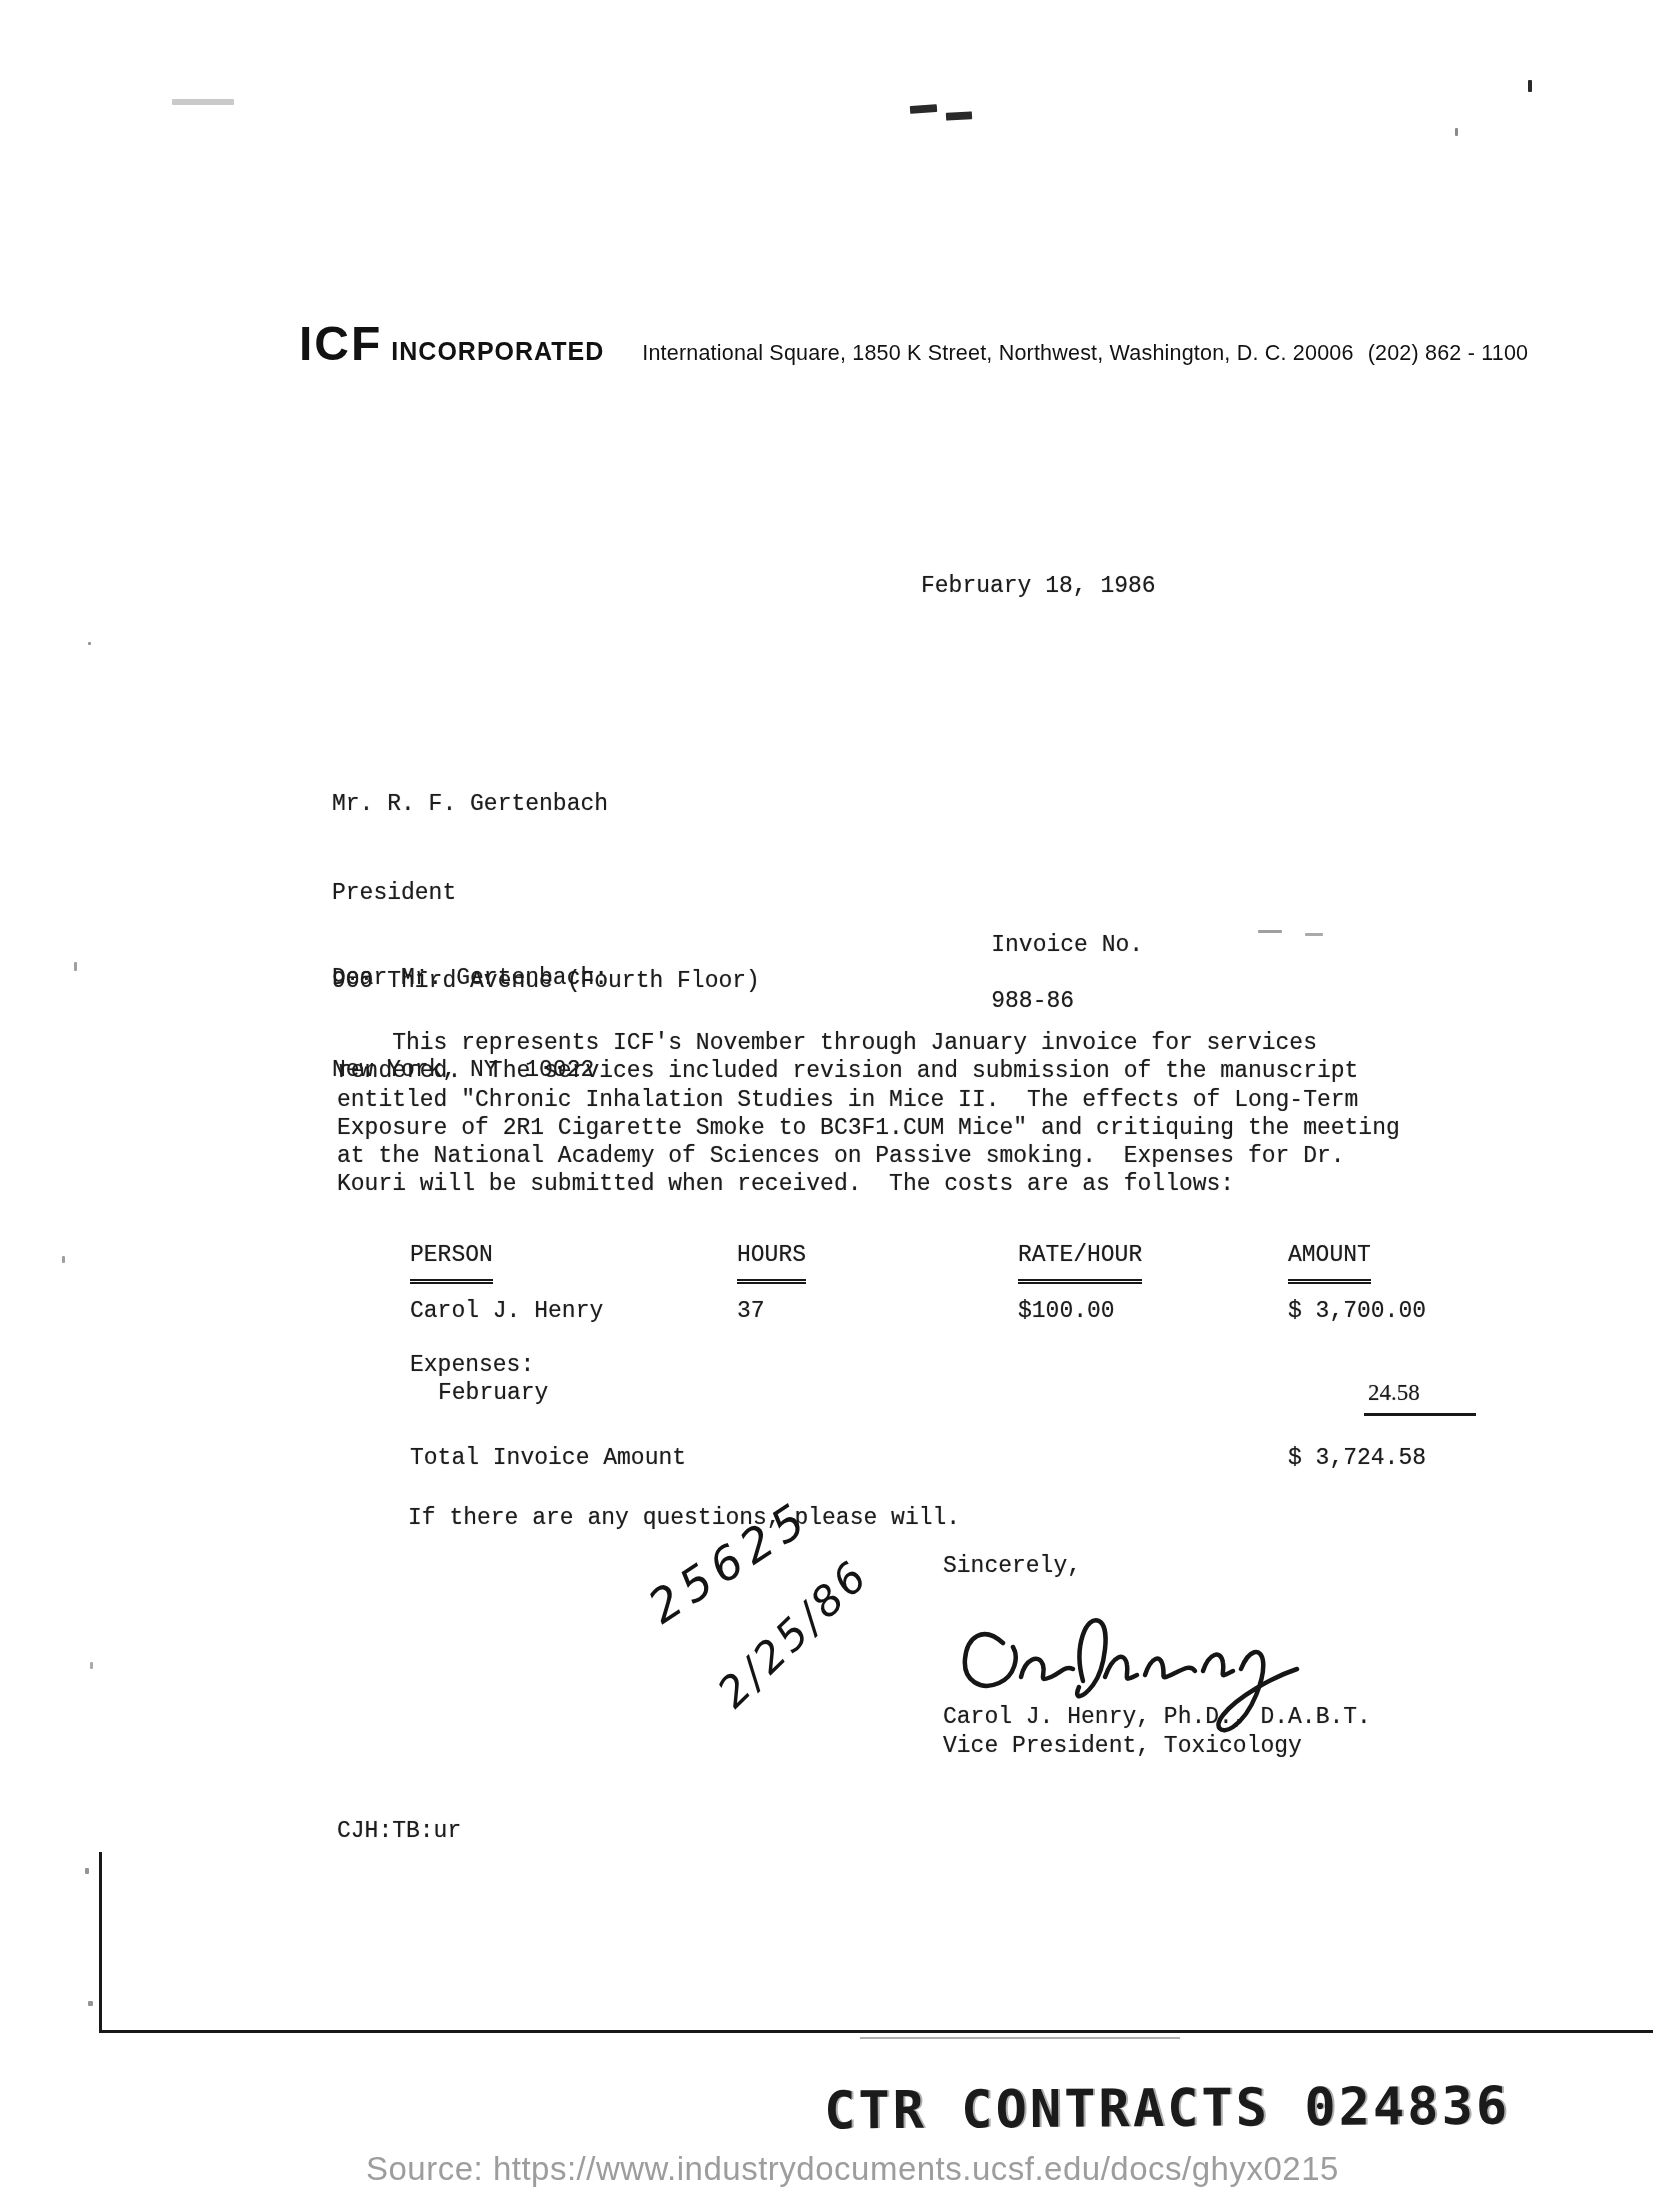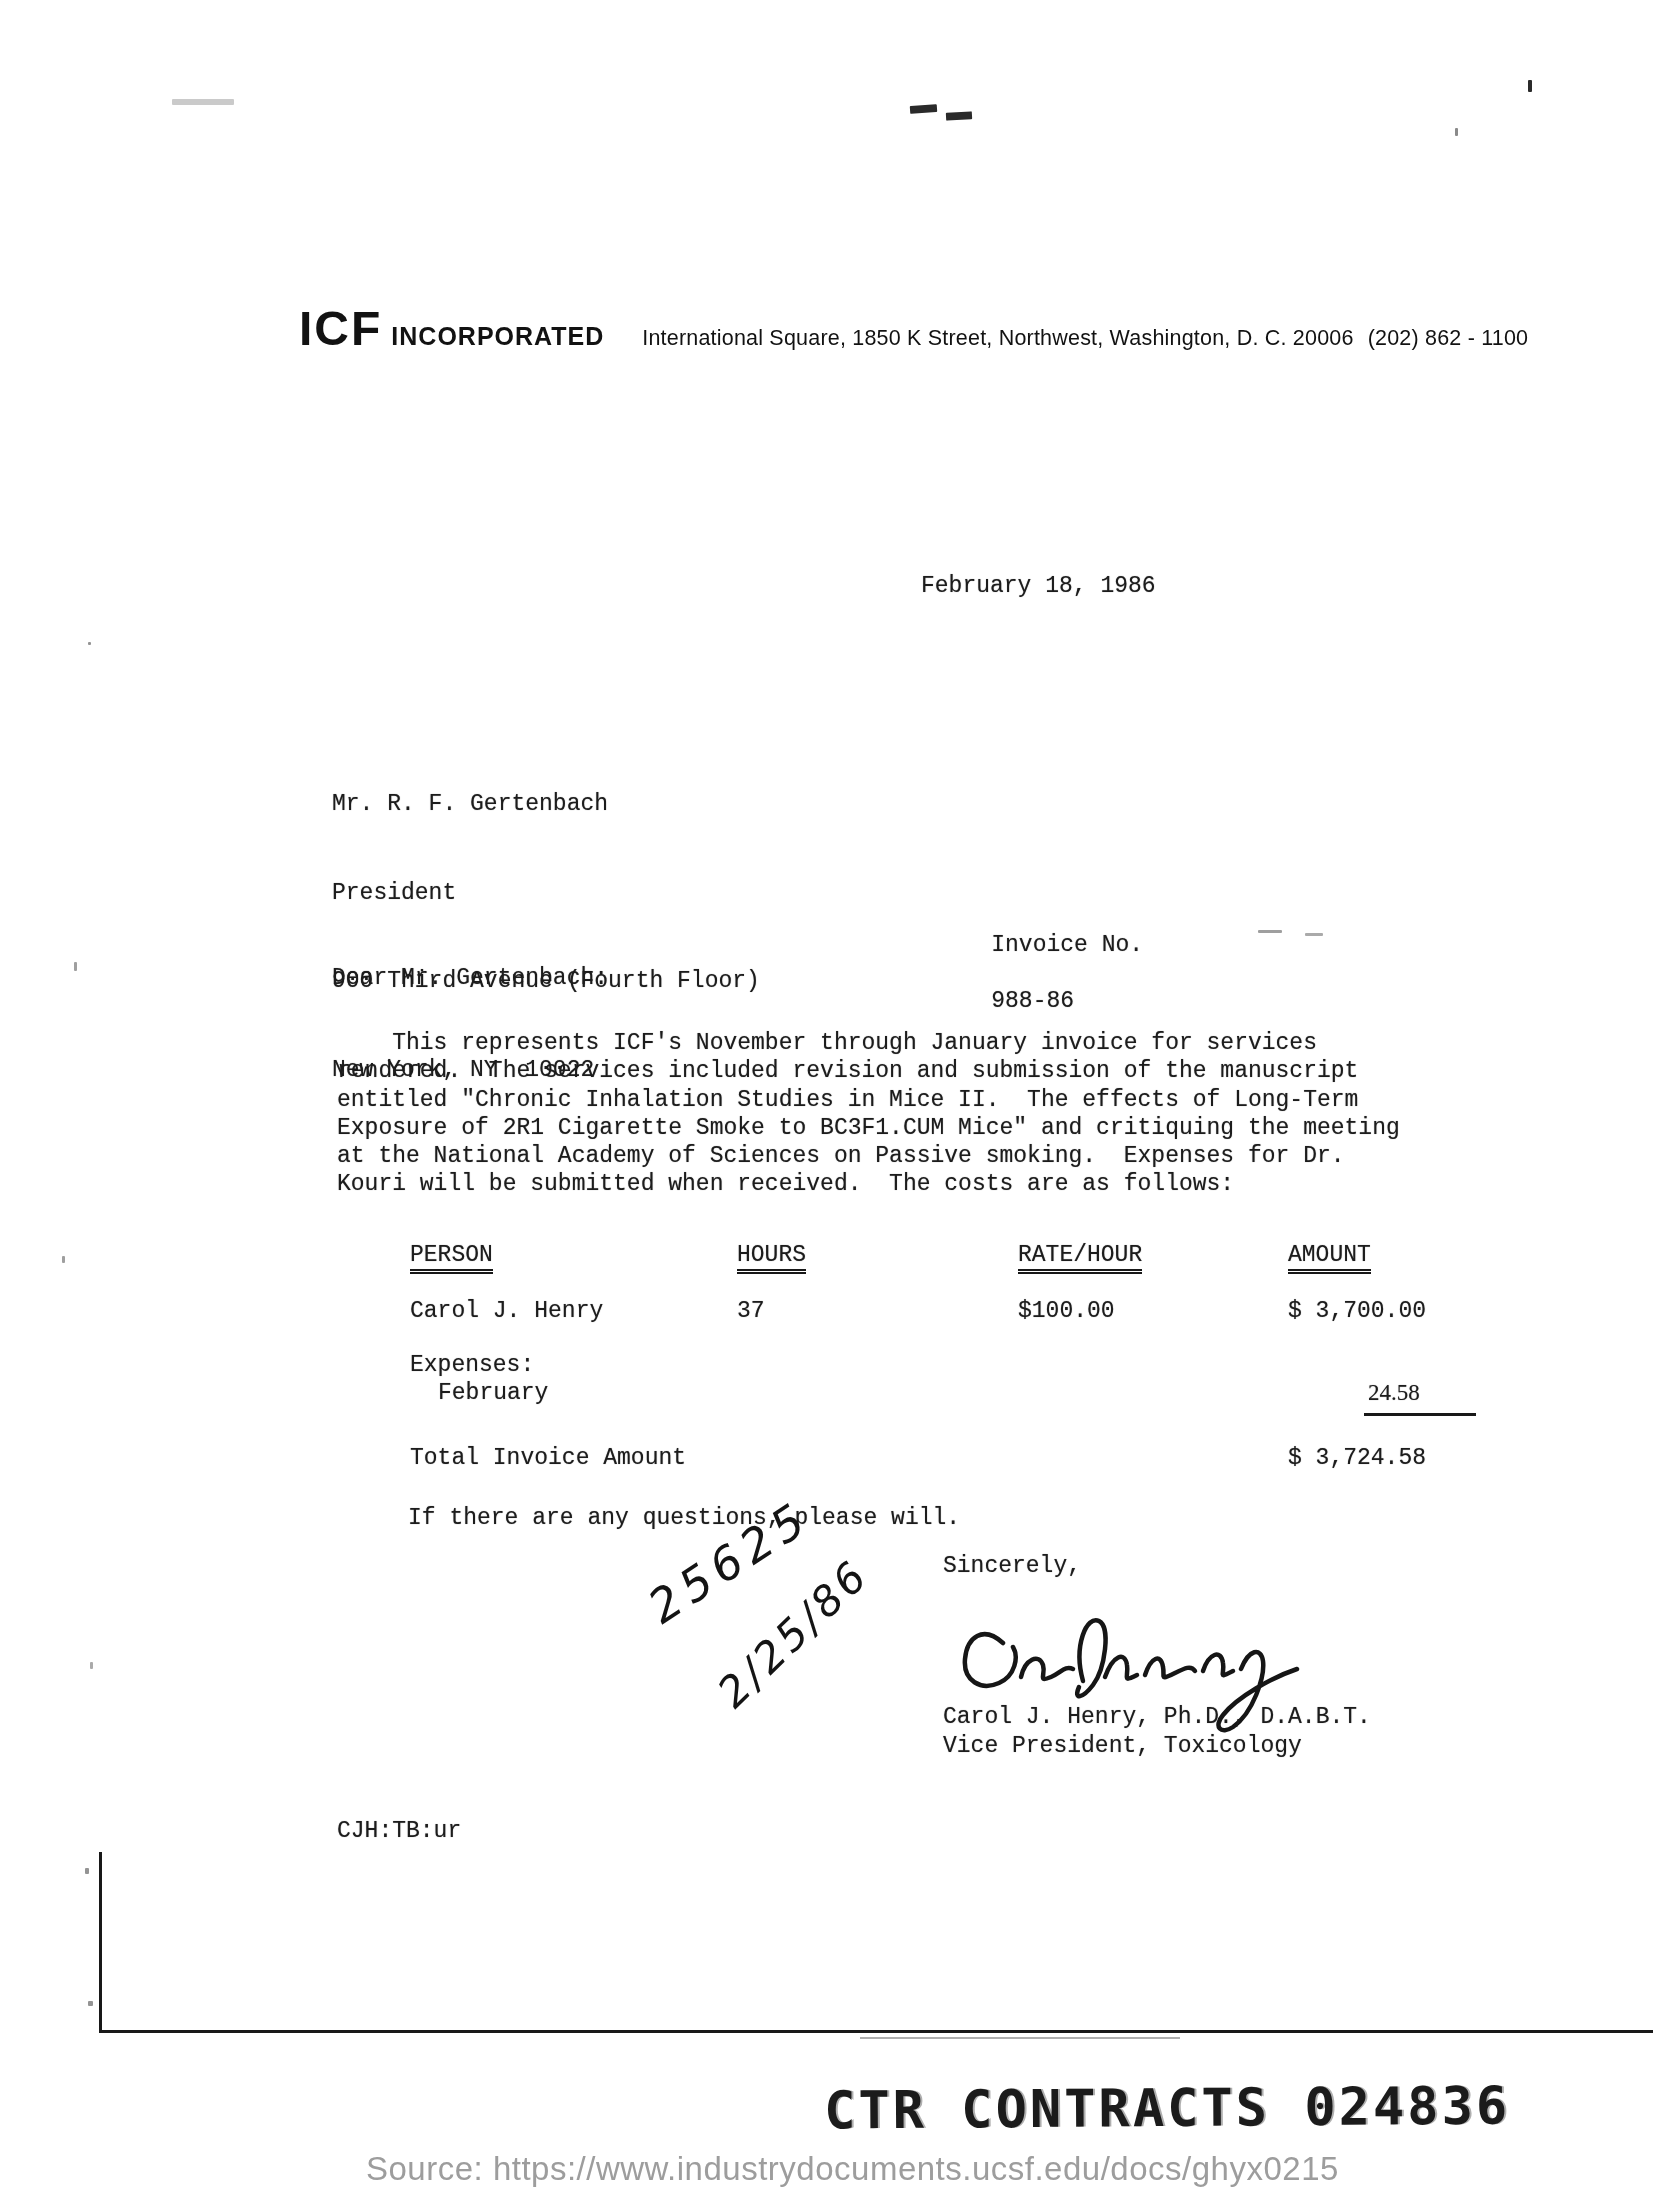--- a/index.html
+++ b/index.html
@@ -6,29 +6,29 @@
   .page{
     position:relative;width:1653px;height:2200px;background:#ffffff;overflow:hidden;
     font-family:"Liberation Mono","DejaVu Sans Mono",monospace;color:#1c1c1c;
   }
   .tw{ 
     position:absolute;font-size:23px;line-height:28px;white-space:pre;
     text-shadow:0 0 1px rgba(10,10,10,.45);
   }
   
   .letterhead{
-    position:absolute;left:299px;top:291px;display:flex;align-items:baseline;
+    position:absolute;left:299px;top:306px;display:flex;align-items:baseline;
     font-family:"Liberation Sans","DejaVu Sans",sans-serif;color:#121212;white-space:nowrap;
   }
   .logo-main{font-size:48px;font-weight:700;letter-spacing:2px;line-height:1;}
   .logo-suffix{font-size:25px;font-weight:700;letter-spacing:1px;margin-left:9px;margin-top:31px;}
   .lh-address{font-size:21.5px;font-weight:500;margin-left:38px;letter-spacing:.2px;}
   .lh-phone{font-size:21.5px;font-weight:500;margin-left:14px;letter-spacing:.2px;}
   
-  .colhead{border-bottom:5px double #181818;padding-bottom:1px;}
+  .colhead{border-bottom:5px double #181818;padding-bottom:11px;}
   .rule{position:absolute;background:#181818;}
   
   .hand{
     position:absolute;font-family:"DejaVu Sans",sans-serif;font-style:italic;
     color:#141414;transform-origin:left bottom;
   }
   .stamp{
     position:absolute;left:824px;top:2078px;
     font-family:"DejaVu Sans Mono","Liberation Mono",monospace;
     font-size:52px;font-weight:bold;letter-spacing:3px;color:#1b1b1b;

